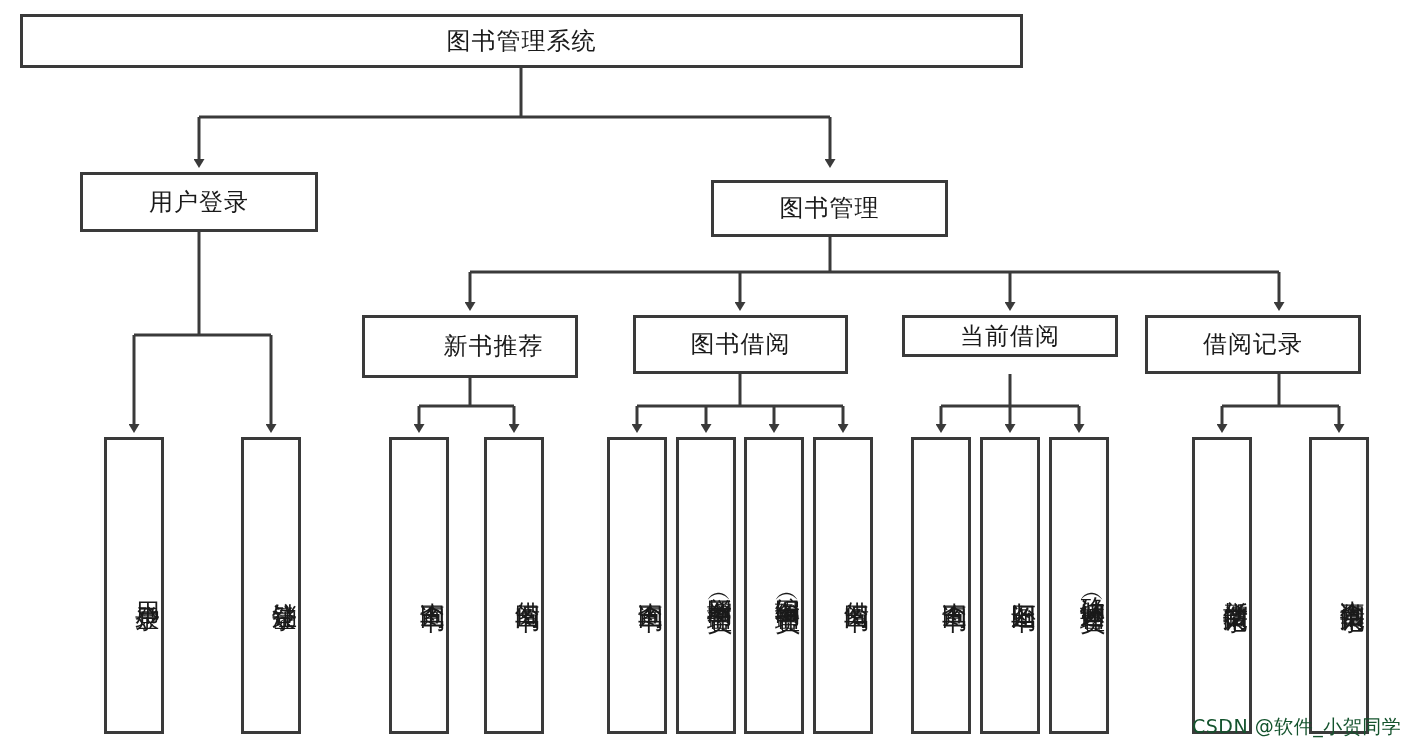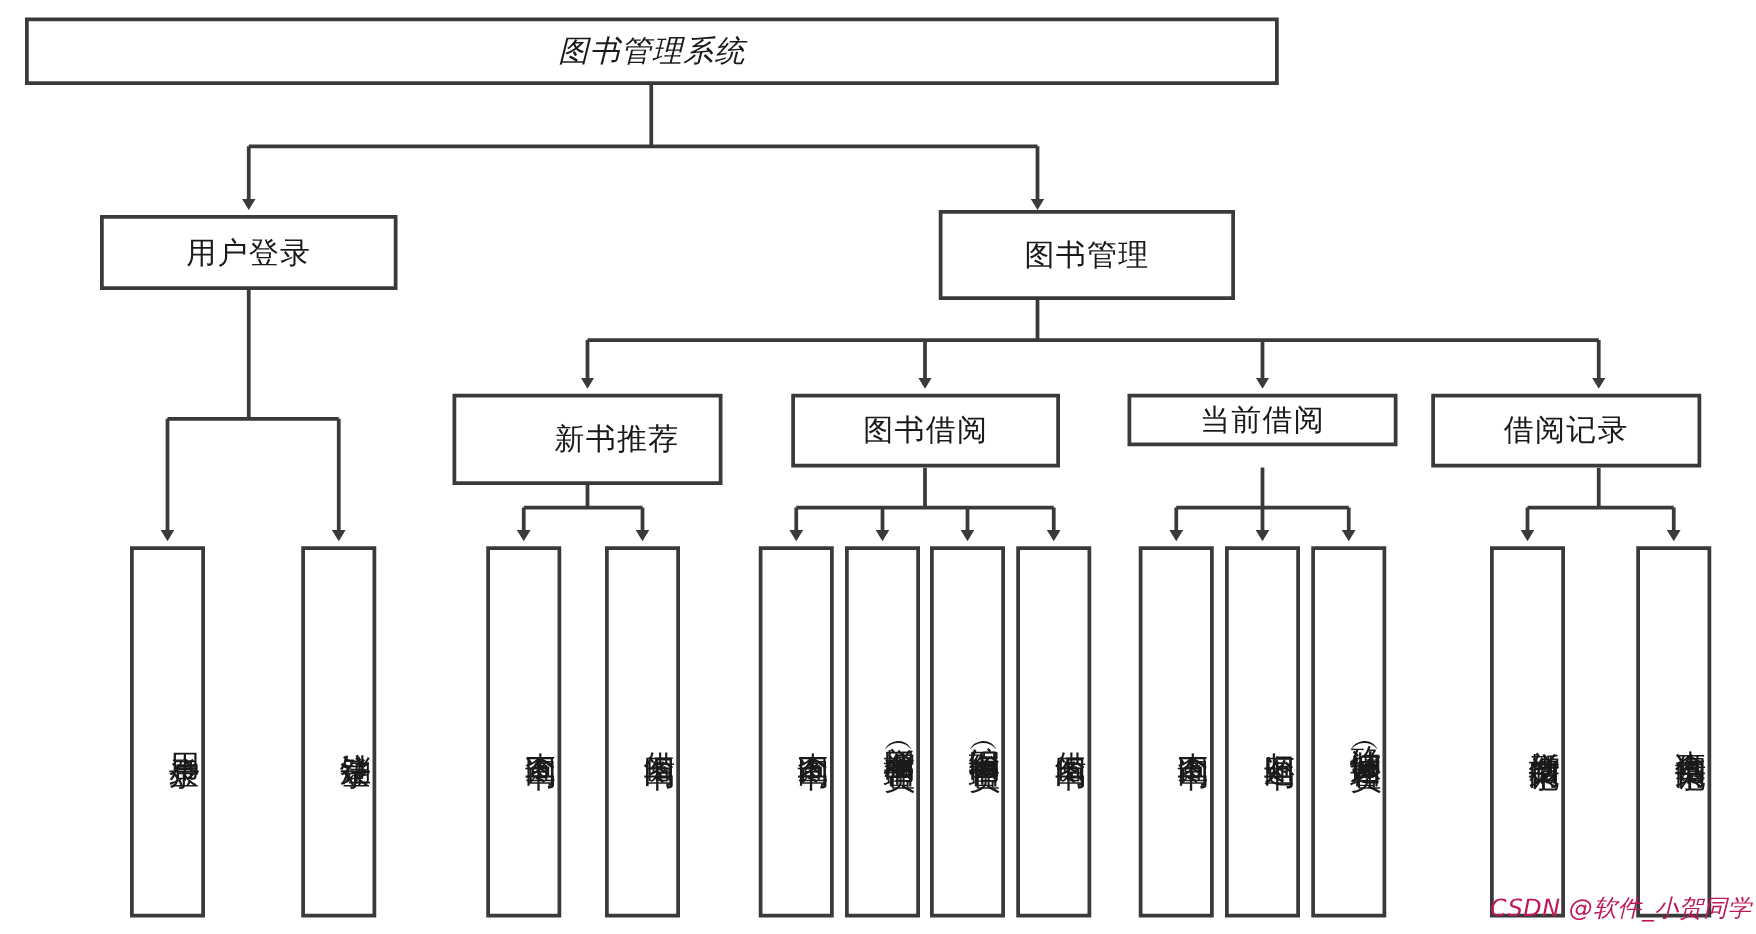--- a/index.html
+++ b/index.html
@@ -54,24 +54,23 @@
     writing-mode: vertical-rl;
     text-orientation: upright;
     display: block;
     white-space: nowrap;
   }
   .watermark {
     position: absolute;
     left: 1192px;
     top: 714px;
     font-size: 19px;
-    color: #be185d;
+    color: #14532d;
     white-space: nowrap;
     letter-spacing: 0.5px;
-    font-style: italic;
   }
 </style>
 </head>
 <body>
 
 <div id="canvas">
 
   <svg id="edges" viewBox="0 0 1405 747">
     <defs>
       <marker id="arrow" markerWidth="9" markerHeight="11" refX="1" refY="5.5" orient="auto" markerUnits="userSpaceOnUse">
@@ -115,32 +114,32 @@
       <path d="M1010,406 L1010,425" marker-end="url(#arrow)"></path>
       <path d="M1079,406 L1079,425" marker-end="url(#arrow)"></path>
 
       <path d="M1279,374 L1279,406"></path>
       <path d="M1222,406 L1339,406"></path>
       <path d="M1222,406 L1222,425" marker-end="url(#arrow)"></path>
       <path d="M1339,406 L1339,425" marker-end="url(#arrow)"></path>
     </g>
   </svg>
 
-  <div class="node horiz" style="left:20px; top:14px; width:1003px; height:54px;font-style:italic;">
+  <div class="node horiz" style="left:20px; top:14px; width:1003px; height:54px;">
     <span>图书管理系统</span>
   </div>
 
   <div class="node horiz" style="left:80px; top:172px; width:238px; height:60px;">
     <span>用户登录</span>
   </div>
-  <div class="node horiz" style="left:711px; top:168px; width:237px; height:72px;margin-left:40px;">
+  <div class="node horiz" style="left:711px; top:180px; width:237px; height:57px;">
     <span>图书管理</span>
   </div>
 
-  <div class="node horiz" style="left:362px; top:315px; width:216px; height:73px;padding-left:47px;">
+  <div class="node horiz" style="left:362px; top:315px; width:216px; height:63px;padding-left:47px;">
     <span>新书推荐</span>
   </div>
   <div class="node horiz" style="left:633px; top:315px; width:215px; height:59px;text-align:right;">
     <span>图书借阅</span>
   </div>
   <div class="node horiz" style="left:902px; top:315px; width:216px; height:42px;">
     <span>当前借阅</span>
   </div>
   <div class="node horiz" style="left:1145px; top:315px; width:216px; height:59px;">
     <span>借阅记录</span>

